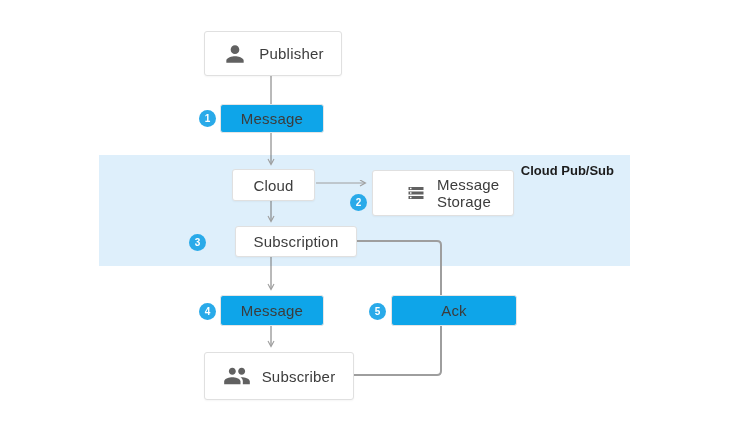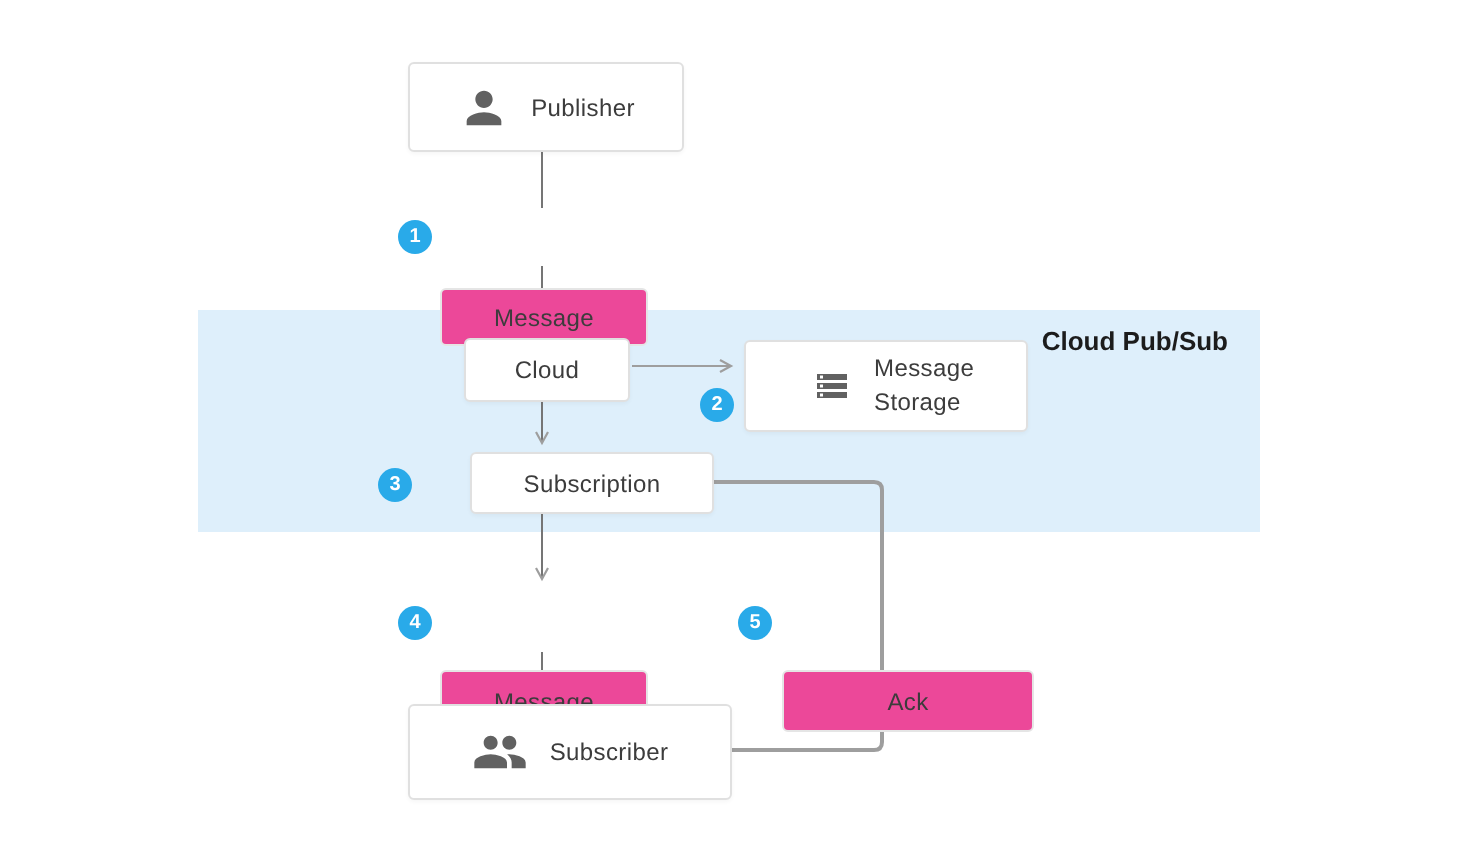--- a/index.html
+++ b/index.html
@@ -31,45 +31,44 @@
     position: absolute;
     left: 0; top: 0;
     width: 736px; height: 429px;
   }
   .node {
     position: absolute;
     box-sizing: border-box;
     display: flex;
     align-items: center;
     justify-content: center;
-    font-size: 12px;
+    font-size: 15px;
     color: #3c3c3c;
     border-radius: 3px;
     letter-spacing: 0.2px;
   }
   .node-white {
     background: #ffffff;
     border: 1px solid #e0e0e0;
     box-shadow: 0 1px 2px rgba(0,0,0,0.04);
   }
   .node-gray {
-    background: #ec4899;
+    background: #0ea5e9;
     border: 1px solid #e5e5e5;
-    margin-top: 40px;
   }
   .node .icon { display: flex; align-items: center; }
   .node-publisher   { left: 204px; top: 31px;  width: 138px; height: 45px; gap: 11px; }
   .node-message-in  { left: 220px; top: 104px; width: 104px; height: 29px; }
   .node-topic       { left: 232px; top: 169px; width: 83px;  height: 32px; }
   .node-storage     { left: 372px; top: 170px; width: 142px; height: 46px; gap: 12px; padding-left: 20px; }
   .node-storage .label { width: 62px; text-align: left; line-height: 17px; }
   .node-subscription{ left: 211px; top: 226px; width: 122px; height: 31px; margin-left: 24px; }
   .node-message-out { left: 220px; top: 295px; width: 104px; height: 31px; }
   .node-ack         { left: 391px; top: 295px; width: 126px; height: 31px; align-items: center; }
-  .node-subscriber  { left: 204px; top: 352px; width: 162px; height: 48px; gap: 11px; }
+  .node-subscriber  { left: 204px; top: 352px; width: 150px; height: 48px; gap: 11px; }
   .badge {
     position: absolute;
     width: 17px; height: 17px;
     border-radius: 50%;
     background: #29aae9;
     color: #ffffff;
     font-size: 10px;
     font-weight: bold;
     display: flex;
     align-items: center;

